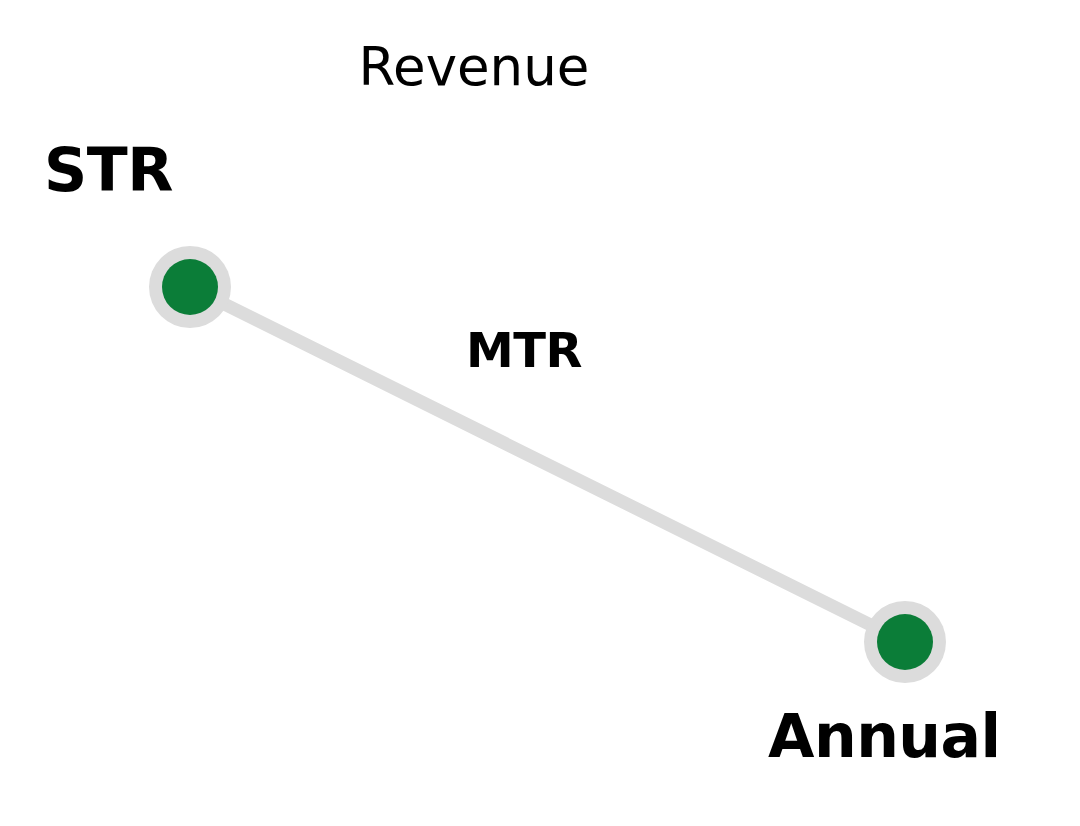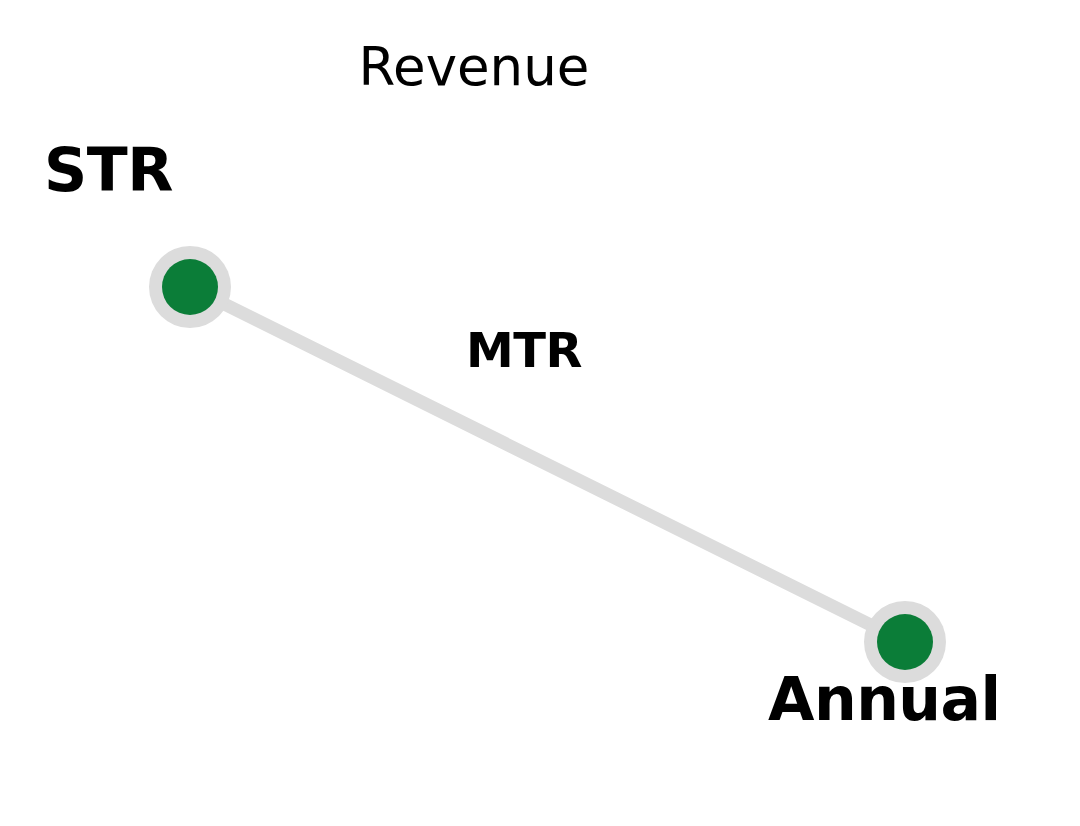--- a/index.html
+++ b/index.html
@@ -46,21 +46,21 @@
     font-size: 60px;
     font-weight: 700;
     letter-spacing: -0.5px;
   }
   #node-label-str {
     left: 44px;
     top: 140px;
   }
   #node-label-annual {
     left: 768px;
-    top: 669px;
+    top: 706px;
   }
   #edge-label-mtr {
     left: 466px;
     top: 326px;
     font-size: 48px;
     font-weight: 700;
     letter-spacing: -0.5px;
   }
 </style>
 </head>

